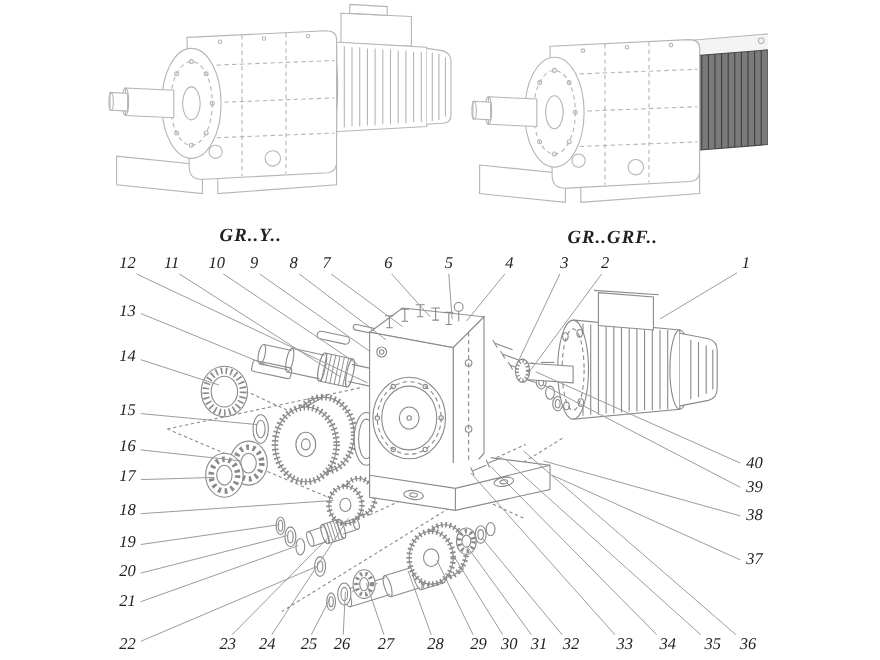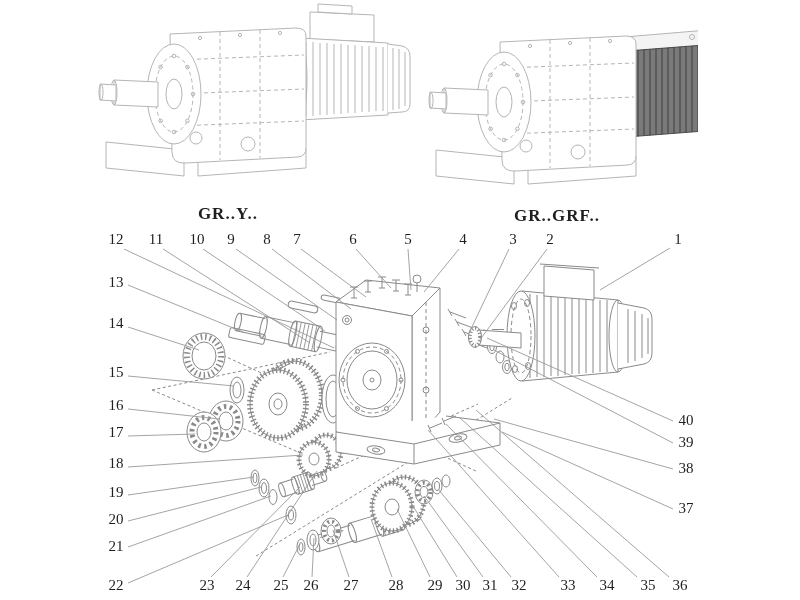--- a/index.html
+++ b/index.html
@@ -1,17 +1,17 @@
 <!DOCTYPE html>
 <html style="--background: #ffffff; --line-light: #b5b5b5; --line-dark: #8a8a8a; --leader: #9a9a9a; --text: #1f1f1f; --dark-fill: #7a7a7a; --dark-rib: #3f3f3f; --dark-edge: #4a4a4a;"><head>
 <meta charset="utf-8">
 <title>Diagram</title>
 <style>
   html,body{margin:0;padding:0;background:#fff;}
-  .canvas{position:relative;width:698px;height:600px;background:var(--background,#fff);overflow:hidden;}
+  .canvas{position:relative;width:698px;height:600px;background:var(--background,#fff);overflow:hidden;font-style:italic;}
   svg{display:block;}
   text{font-family:"Liberation Serif",serif;}
   .callout{font-size:15px;fill:var(--text,#1f1f1f);}
   .title{font-size:17px;font-weight:bold;fill:var(--text,#1f1f1f);letter-spacing:1px;}
   .leader{stroke:var(--leader,#9a9a9a);stroke-width:0.9;}
   .dash{stroke-dasharray:4 3;}
   .dashf{stroke-dasharray:3 2.5;}
 </style>
 </head>
 <body>

